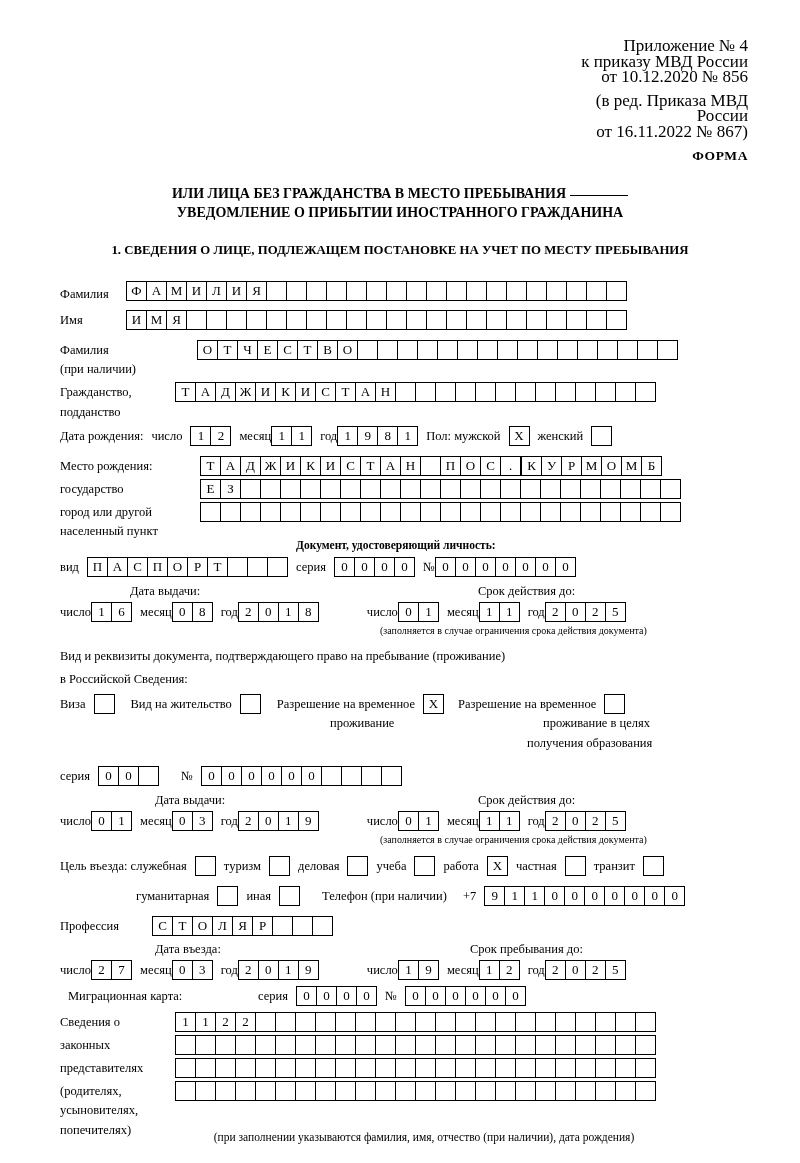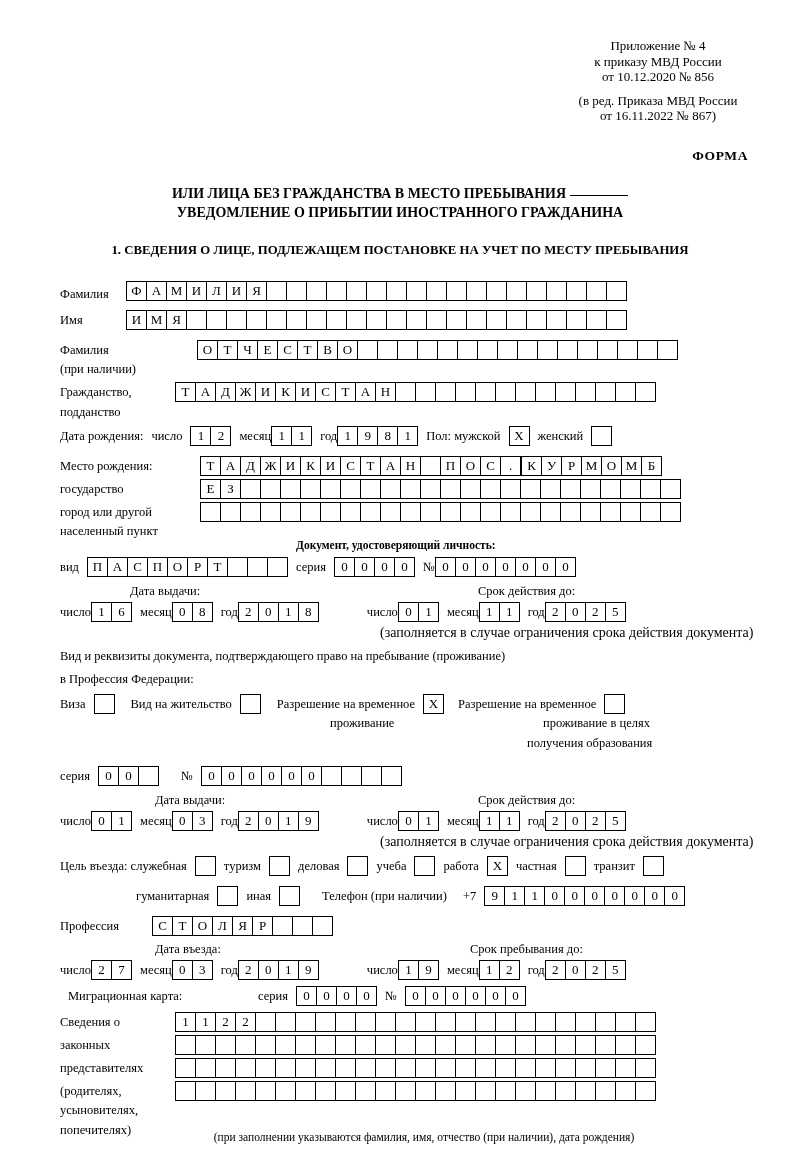--- a/index.html
+++ b/index.html
@@ -18,22 +18,22 @@
   .page {
     position: relative;
     width: 800px;
     height: 1163px;
     padding: 0;
   }
   .header-block {
     position: absolute;
     top: 38px;
     right: 52px;
-    text-align: center;
-    font-size: 13px;
+    text-align: right;
+    font-size: 17px;
     line-height: 15.5px;
     width: 180px;
   }
   .header-block .gap { height: 8px; }
   .forma {
     position: absolute;
     top: 148px;
     right: 52px;
     font-size: 13.5px;
     font-weight: bold;
@@ -101,21 +101,21 @@
     font-size: 13px;
     line-height: 18px;
   }
   .gapx { display: inline-block; width: 8px; }
   .center-note {
     position: absolute;
     width: 800px;
     text-align: center;
     font-size: 11.5px;
   }
-  .sub-note { font-size: 14px; }
+  .sub-note { font-size: 10px; }
 </style>
 </head>
 <body>
 
 <div class="page">
 
   <div class="header-block">
     <div>Приложение № 4</div>
     <div>к приказу МВД России</div>
     <div>от 10.12.2020 № 856</div>
@@ -476,21 +476,21 @@
   </div>
 
   <div class="row" style="top:625px; left:380px;">
     <span class="sub-note">(заполняется в случае ограничения срока действия документа)</span>
   </div>
 
   <div class="row" style="top:649px; left:60px;">
     <span class="lbl">Вид и реквизиты документа, подтверждающего право на пребывание (проживание)</span>
   </div>
   <div class="row" style="top:672px; left:60px;">
-    <span class="lbl">в Профессия Федерации:</span>
+    <span class="lbl">в Российской Сведения:</span>
   </div>
 
   <div class="row" style="top:694px; left:60px;">
     <span class="lbl">Виза</span>
     <span class="gapx"></span>
     <span class="single"></span>
     <span style="display:inline-block;width:16px;"></span>
     <span class="lbl">Вид на жительство</span>
     <span class="gapx"></span>
     <span class="single"></span>

